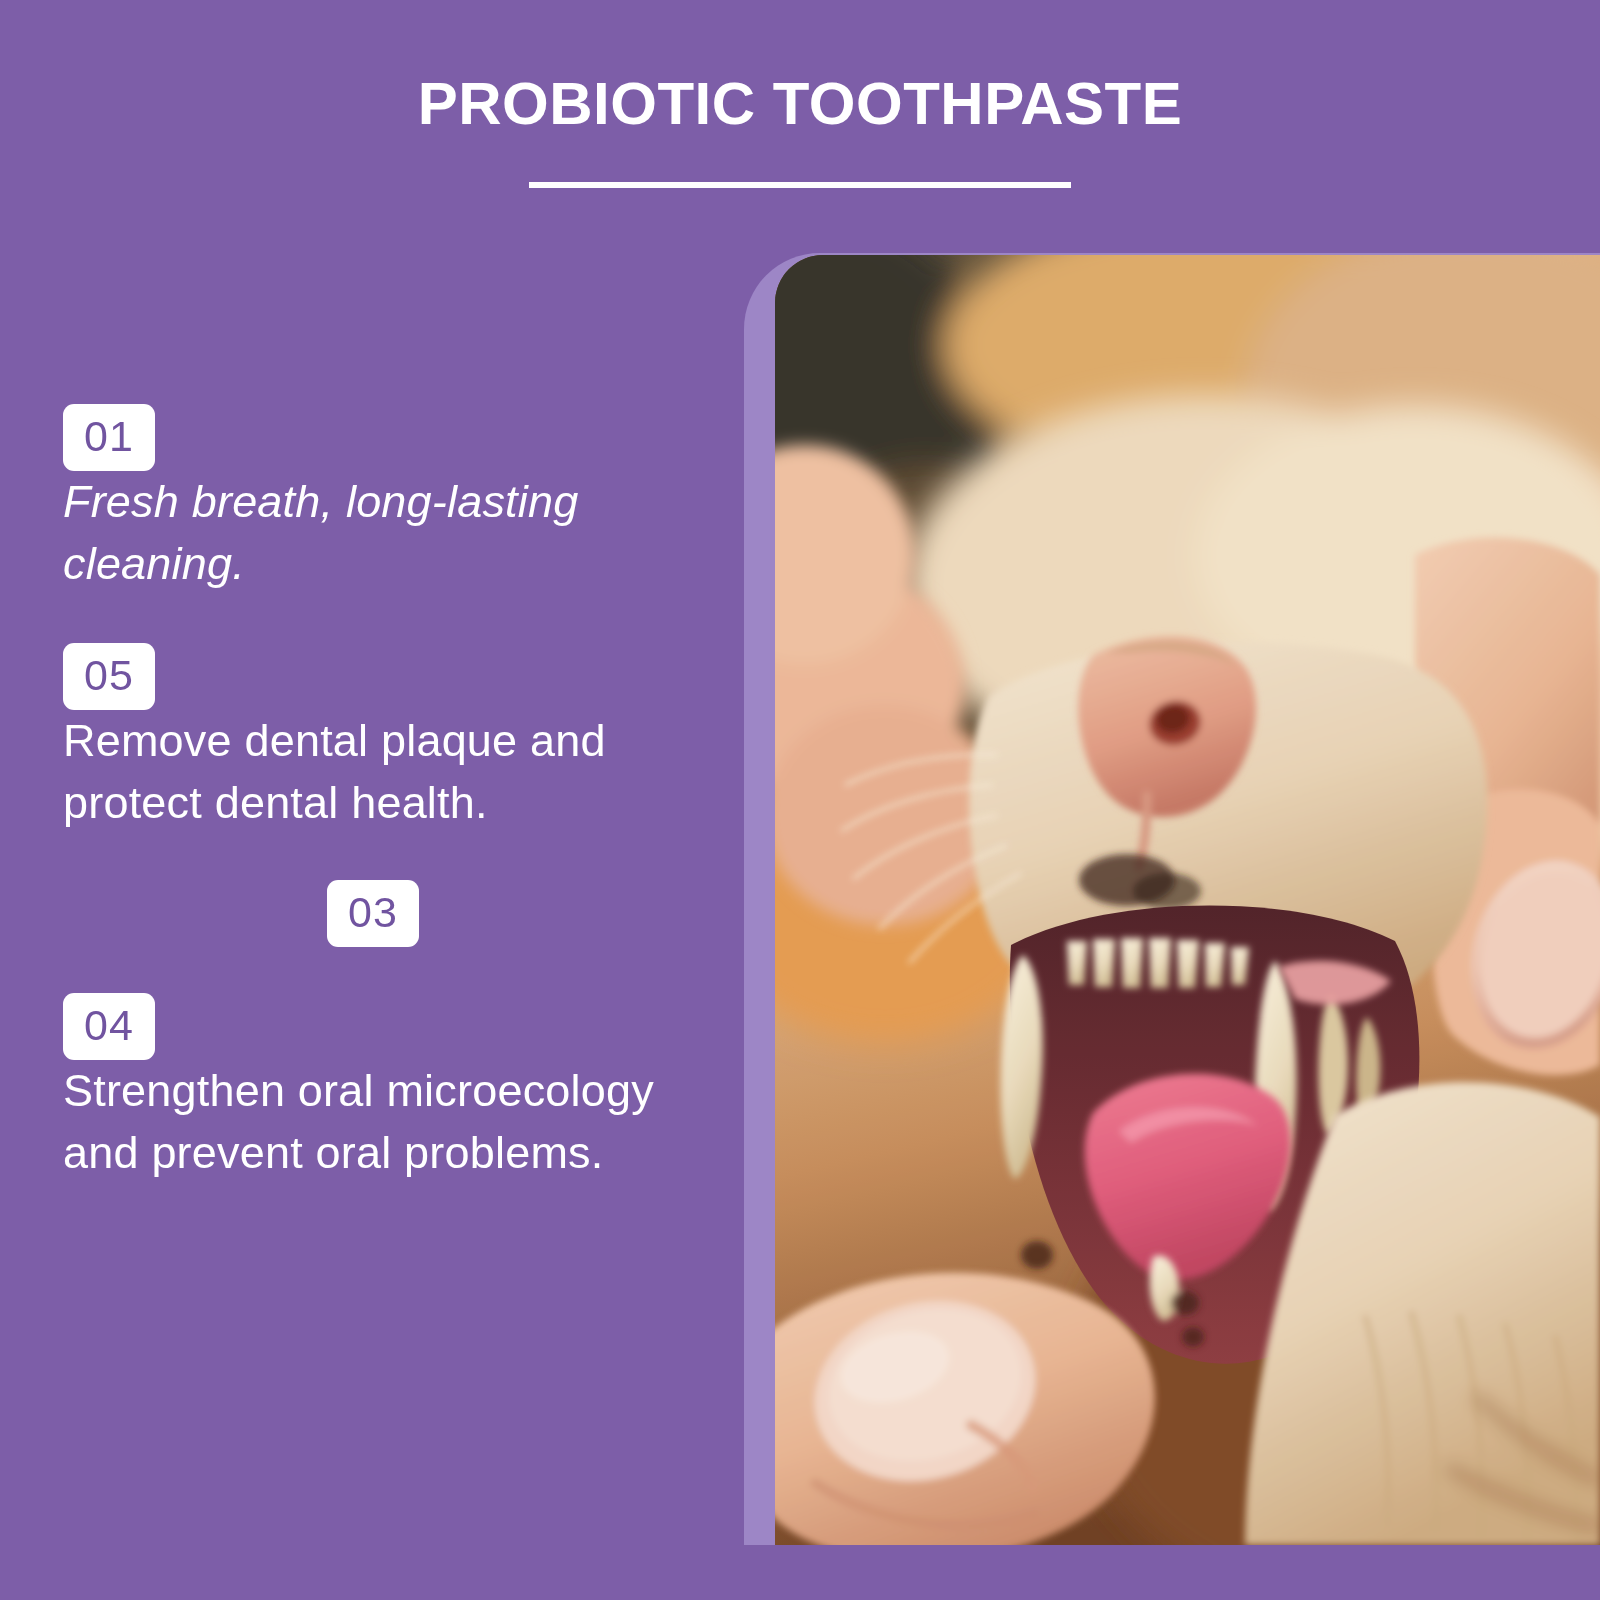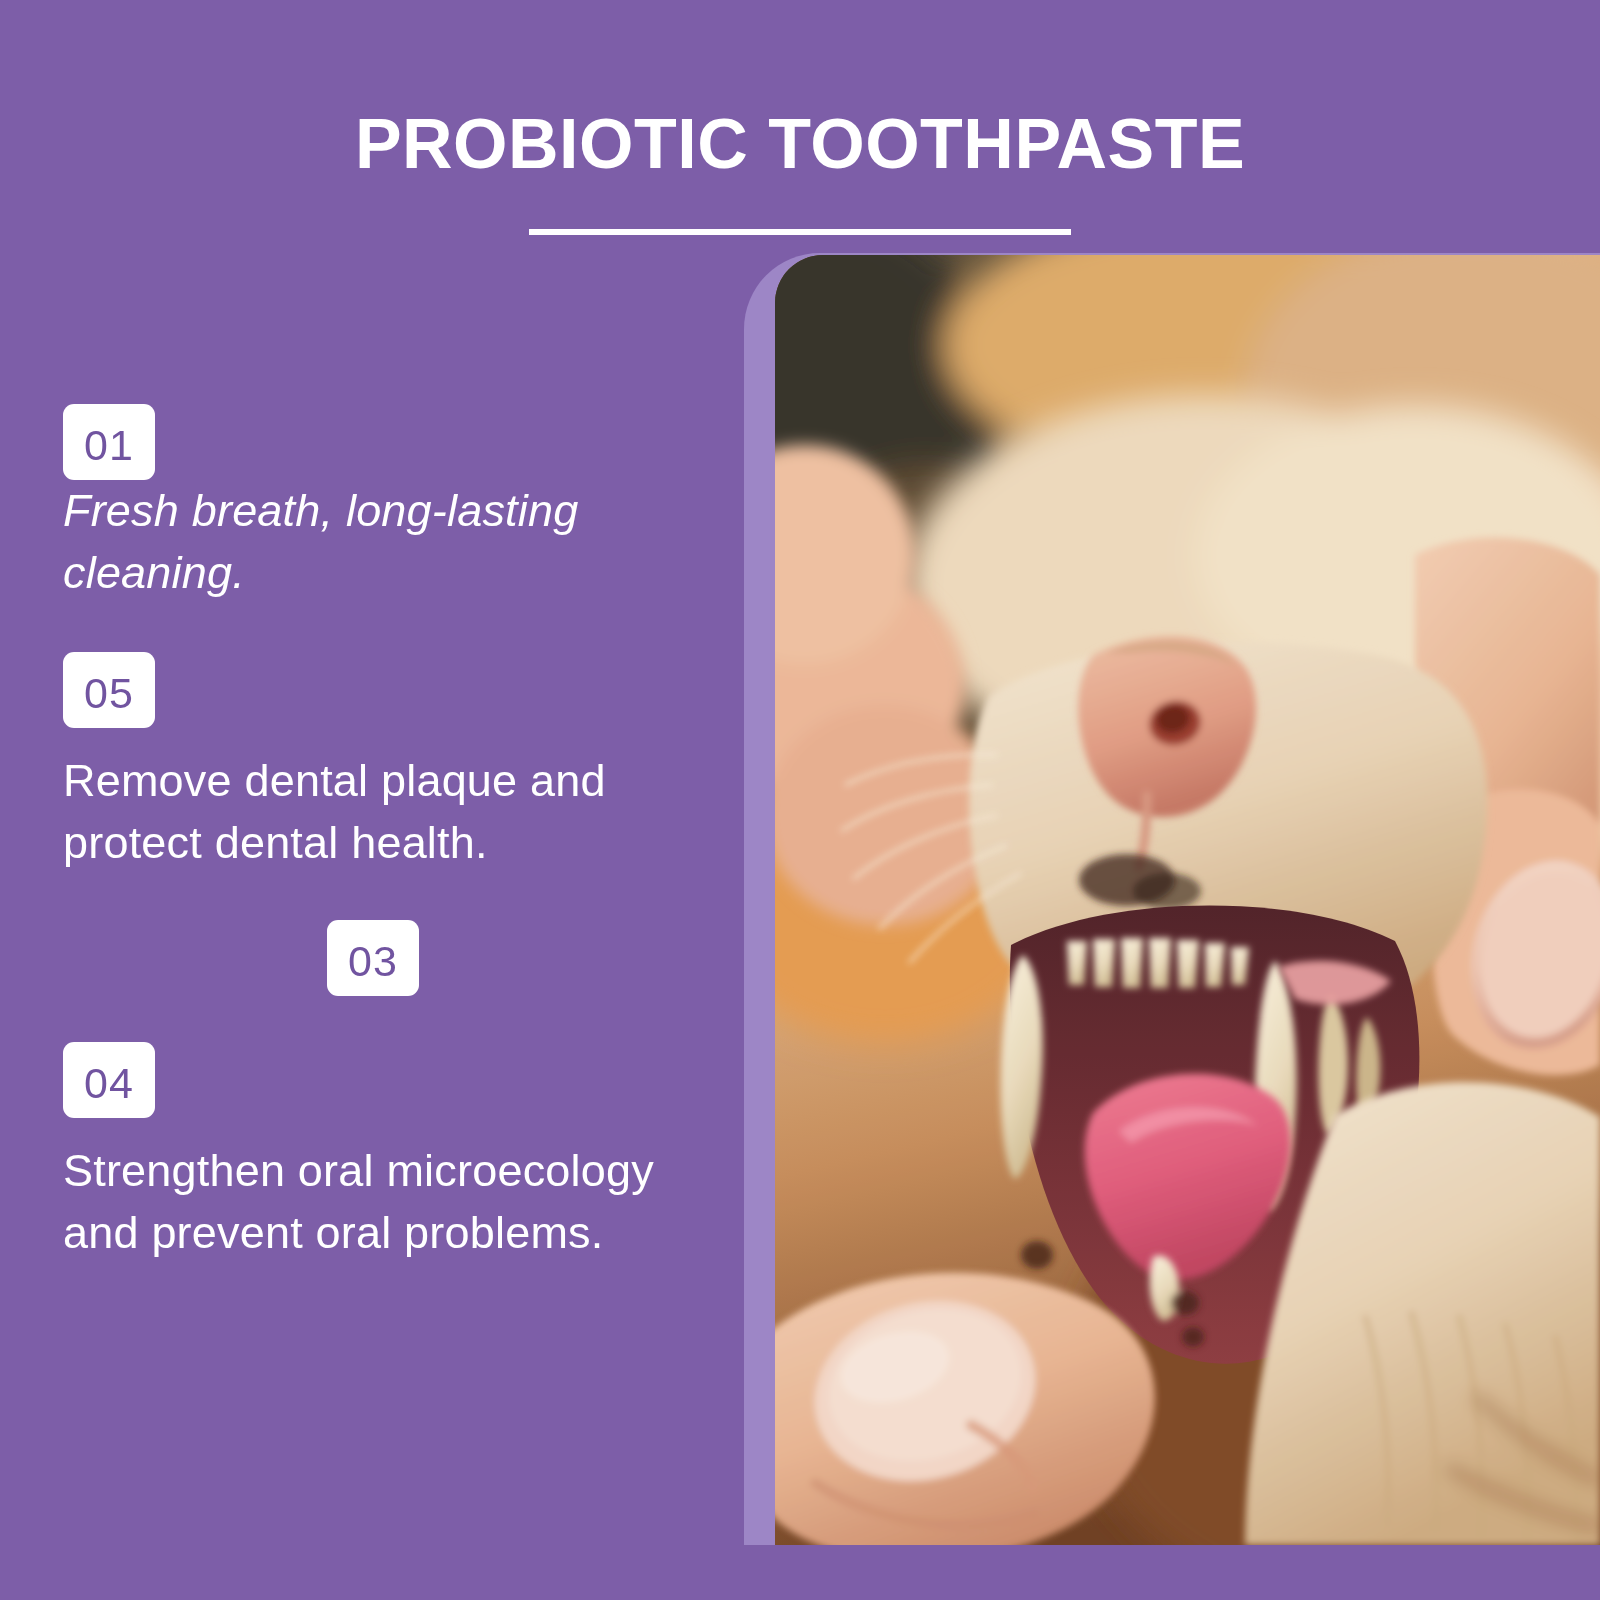--- a/index.html
+++ b/index.html
@@ -15,22 +15,22 @@
     background:#7d5ea8;
   }
 
   
   .header {
     position:absolute;
     left:0; top:0; width:1600px;
     text-align:center;
   }
   .title {
-    margin-top:108px;
-    font-size:70px;
+    margin-top:72px;
+    font-size:60px;
     font-weight:700;
     letter-spacing:0.5px;
     color:#ffffff;
     line-height:1.05;
     white-space:nowrap;
   }
   .title-rule {
     width:542px;
     height:6px;
     background:#ffffff;
@@ -46,30 +46,29 @@
   }
   .feature { position:relative; }
   .badge {
     display:inline-block;
     background:#ffffff;
     color:#7154a0;
     border-radius:11px;
     font-size:43px;
     font-weight:400;
     line-height:1;
-    padding:20px 21px 13px 21px;
+    padding:11px 21px 13px 21px;
     letter-spacing:1px;
   }
   .feature-text {
     color:#ffffff;
     font-size:45px;
     font-weight:300;
     line-height:1.38;
     letter-spacing:0.2px;
-    margin-top:22px;
     max-width:610px;
   }
   .f1 { margin-top:0;font-style:italic; }
   .f2 { margin-top:48px; }
   .f3 { margin-top:46px;text-align:center; }
   .f4 { margin-top:46px; }
 
   
   .photo-frame {
     position:absolute;

